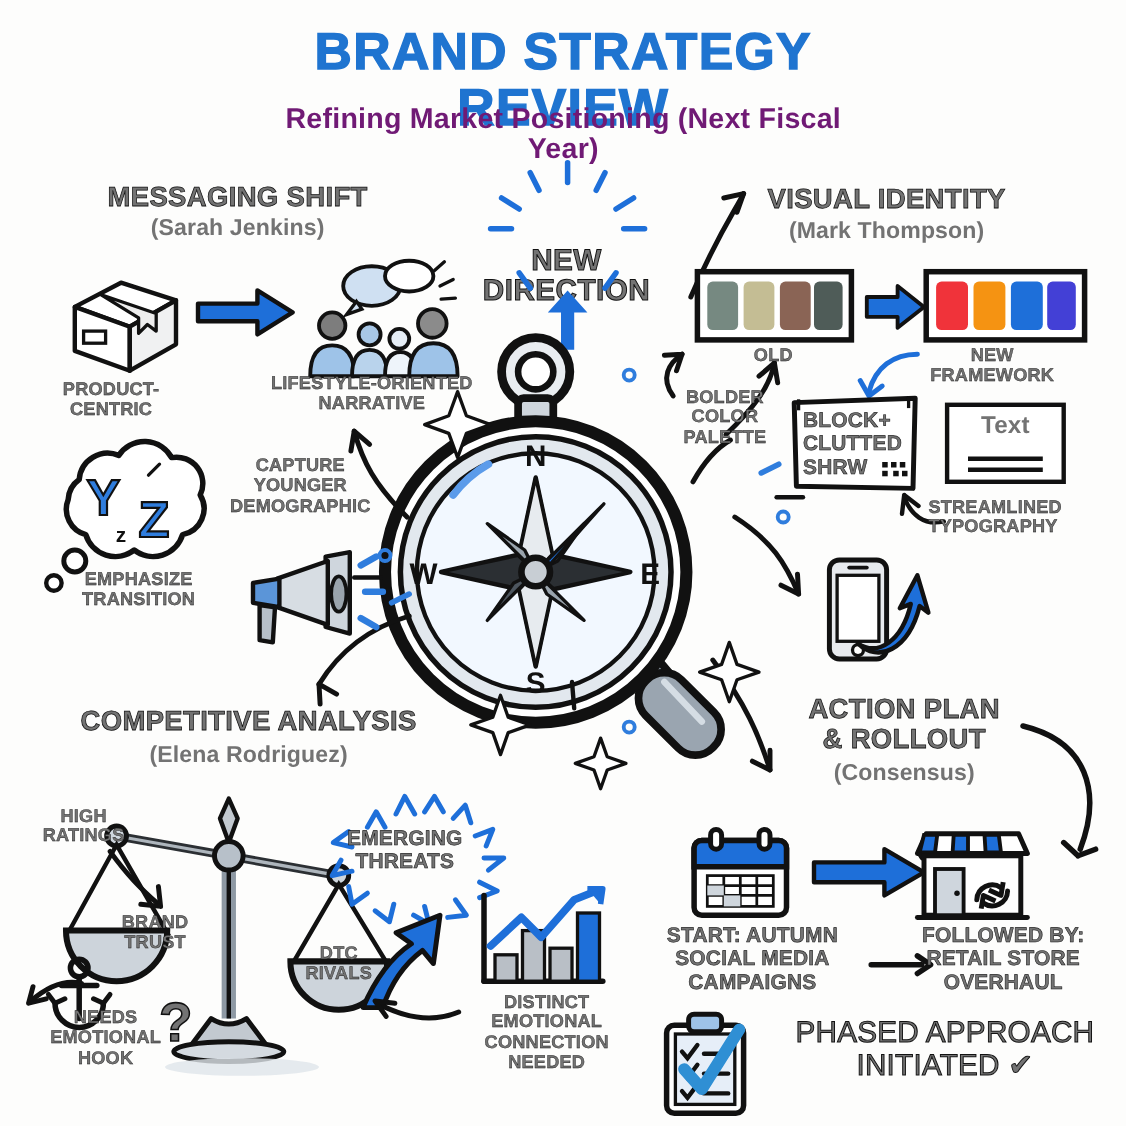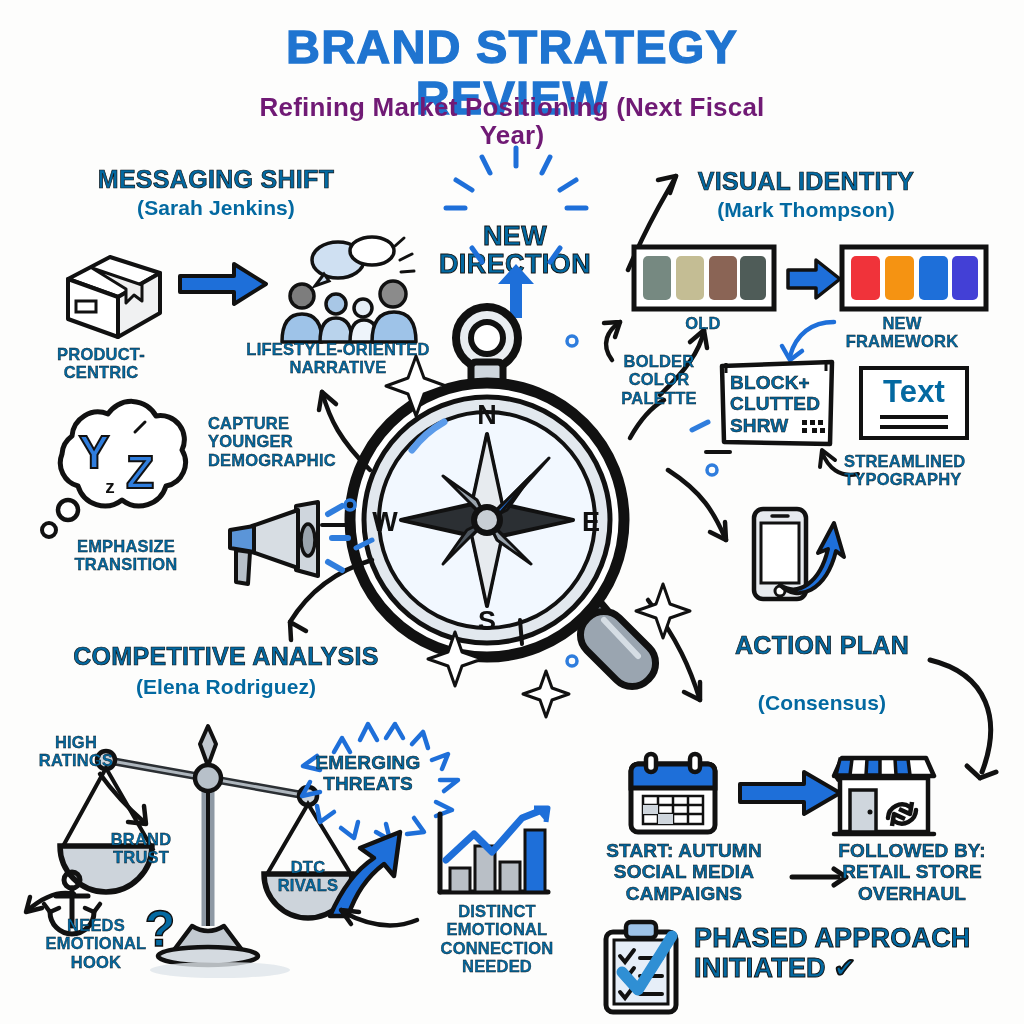--- a/index.html
+++ b/index.html
@@ -6,35 +6,35 @@
   body{
     width:1024px;height:1024px;
     background:#fdfdfc;
     font-family:"Liberation Sans", sans-serif;
     overflow:hidden;
     position:relative;
   }
   #board{position:absolute;inset:0;}
 
   
-  .t{position:absolute;color:#0369a1;font-weight:700;letter-spacing:.2px;line-height:1.08;}
+  .t{position:absolute;color:#737373;font-weight:700;letter-spacing:.2px;line-height:1.08;}
   .center{text-align:center;transform:translateX(-50%);}
   .left{text-align:left;}
 
   .title{
     font-size:47px;font-weight:700;color:#1f74d0;
     letter-spacing:1.2px;-webkit-text-stroke:1.3px #1f74d0;
   }
   .subtitle{font-size:26px;font-weight:700;color:#701a75;letter-spacing:.2px;}
   .sect-h{font-size:25px;font-weight:700;letter-spacing:.3px;-webkit-text-stroke:.7px #121212;}
   .sect-sub{font-size:21px;font-weight:700;letter-spacing:.1px;}
   .lbl{font-size:16.5px;font-weight:700;letter-spacing:.2px;line-height:1.12;-webkit-text-stroke:.35px #121212;}
   .lbl-lg{font-size:19px;font-weight:700;line-height:1.12;-webkit-text-stroke:.5px #121212;}
   .nd{font-size:27px;font-weight:700;letter-spacing:.4px;line-height:1.05;margin-top:44px;-webkit-text-stroke:.9px #121212;}
-  .phased{font-size:27px;font-weight:700;letter-spacing:.2px;line-height:1.1;-webkit-text-stroke:.9px #121212;}
+  .phased{font-size:27px;font-weight:400;letter-spacing:.2px;line-height:1.1;text-align:center;-webkit-text-stroke:.9px #121212;}
 
   svg{position:absolute;overflow:visible;}
   .ink{fill:none;stroke:#111;stroke-linecap:round;stroke-linejoin:round;}
   .blue{fill:#1e6fd9;}
   .bstroke{fill:none;stroke:#1e6fd9;stroke-linecap:round;stroke-linejoin:round;}
 </style>
 </head>
 <body>
 
 <div id="board">
@@ -195,40 +195,40 @@
   <svg style="left:32px;top:398px;" width="180" height="160">
     <path d="M40 38 a26 26 0 0 1 36 -22 a28 28 0 0 1 48 2 a24 24 0 0 1 26 34 a24 24 0 0 1 -16 36 a28 28 0 0 1 -44 14 a28 28 0 0 1 -44 -14 a24 24 0 0 1 -16 -32 a24 24 0 0 1 10 -18 Z" fill="#fff" stroke="#111" stroke-width="5" stroke-linejoin="round"></path>
     <circle cx="36" cy="112" r="10" fill="#fff" stroke="#111" stroke-width="4.5"></circle>
     <circle cx="17" cy="132" r="7" fill="#fff" stroke="#111" stroke-width="4"></circle>
     <text x="62" y="70" text-anchor="middle" font-family="Liberation Sans, sans-serif" font-size="46" font-weight="700" fill="#2f7ddd" stroke="#111" stroke-width="2">Y</text>
     <text x="108" y="90" text-anchor="middle" font-family="Liberation Sans, sans-serif" font-size="46" font-weight="700" fill="#2f7ddd" stroke="#111" stroke-width="2">Z</text>
     <text x="78" y="95" text-anchor="middle" font-family="Liberation Sans, sans-serif" font-size="19" font-weight="700" fill="#111">z</text>
     <line x1="103" y1="34" x2="113" y2="24" stroke="#111" stroke-width="3" stroke-linecap="round"></line>
   </svg>
 
-  <div class="t left lbl" style="left:208px;top:414px;width:170px;">
+  <div class="t left lbl" style="left:188px;top:414px;width:170px;text-align:center;">
     <div>CAPTURE</div>
     <div>YOUNGER</div>
     <div>DEMOGRAPHIC</div>
   </div>
 
   <svg style="left:222px;top:500px;" width="130" height="95">
     <path d="M74 6 L96 2 L96 76 L74 70 Z" fill="#cfd6dd" stroke="#111" stroke-width="4" stroke-linejoin="round"></path>
     <path d="M30 26 L76 10 L76 68 L30 52 Z" fill="#d7dde3" stroke="#111" stroke-width="4" stroke-linejoin="round"></path>
     <path d="M8 30 L32 26 L32 52 L8 48 Z" fill="#5b95d8" stroke="#111" stroke-width="4" stroke-linejoin="round"></path>
     <path d="M14 50 L28 52 L26 84 L14 82 Z" fill="#b7c0c9" stroke="#111" stroke-width="4" stroke-linejoin="round"></path>
     <ellipse cx="86" cy="40" rx="7" ry="16" fill="#9aa4ad" stroke="#111" stroke-width="3.5"></ellipse>
     <g stroke="#2f7ddd" stroke-width="6" stroke-linecap="round">
       <line x1="106" y1="14" x2="120" y2="6"></line>
       <line x1="110" y1="38" x2="126" y2="38"></line>
       <line x1="106" y1="62" x2="120" y2="70"></line>
     </g>
   </svg>
 
-  <div class="t center lbl" style="left:126px;top:537px;width:180px;">
+  <div class="t center lbl" style="left:126px;top:518px;width:180px;">
     <div>EMPHASIZE</div>
     <div>TRANSITION</div>
   </div>
 
   <div class="t center sect-h" style="left:806px;top:168px;">VISUAL IDENTITY</div>
   <div class="t center sect-sub" style="left:806px;top:199px;">(Mark Thompson)</div>
 
   <svg style="left:632px;top:245px;" width="144" height="66">
     <rect x="2" y="2" width="140" height="62" fill="#fff" stroke="#111" stroke-width="5"></rect>
     <rect x="11" y="11" width="28" height="44" rx="5" fill="#768981"></rect>
@@ -282,21 +282,21 @@
     <div>BLOCK+</div>
     <div>CLUTTED</div>
     <div>SHRW</div>
   </div>
 
   <svg style="left:858px;top:365px;" width="112" height="76">
     <rect x="3" y="3" width="106" height="70" fill="#fff" stroke="#111" stroke-width="4"></rect>
     <line x1="22" y1="52" x2="90" y2="52" stroke="#111" stroke-width="4"></line>
     <line x1="22" y1="62" x2="90" y2="62" stroke="#111" stroke-width="4"></line>
   </svg>
-  <div class="t center" style="left:914px;top:375px;font-size:31px;font-weight:700;">Text</div>
+  <div class="t center" style="left:914px;top:375px;font-size:22px;font-weight:700;">Text</div>
 
   <svg style="left:800px;top:440px;" width="62" height="44">
     <path class="ink" stroke-width="4" d="M58 34 C40 38 28 28 22 12"></path>
     <path class="ink" stroke-width="4" d="M22 10 l-2 17 M22 10 l13 10"></path>
   </svg>
 
   <div class="t left lbl" style="left:844px;top:452px;width:170px;">
     <div>STREAMLINED</div>
     <div>TYPOGRAPHY</div>
   </div>
@@ -415,20 +415,21 @@
     <div>NEEDED</div>
   </div>
 
   <svg style="left:335px;top:890px;" width="86" height="48">
     <path class="ink" stroke-width="4.5" d="M82 30 C58 40 34 36 8 22"></path>
     <path class="ink" stroke-width="4.5" d="M6 20 l18 2 M6 20 l10 14"></path>
   </svg>
 
   <div class="t center sect-h" style="left:822px;top:632px;width:320px;">
     <div>ACTION PLAN</div>
+    <div>&amp; ROLLOUT</div>
   </div>
   <div class="t center sect-sub" style="left:822px;top:692px;">(Consensus)</div>
 
   <svg style="left:920px;top:648px;" width="110" height="160">
     <path class="ink" stroke-width="5" d="M10 12 C68 26 82 72 62 124"></path>
     <path class="ink" stroke-width="5" d="M60 130 l-13 -12 M60 130 l16 -6"></path>
   </svg>
 
   <svg style="left:626px;top:752px;" width="96" height="86">
     <rect x="5" y="12" width="84" height="68" rx="7" fill="#fff" stroke="#111" stroke-width="5"></rect>

